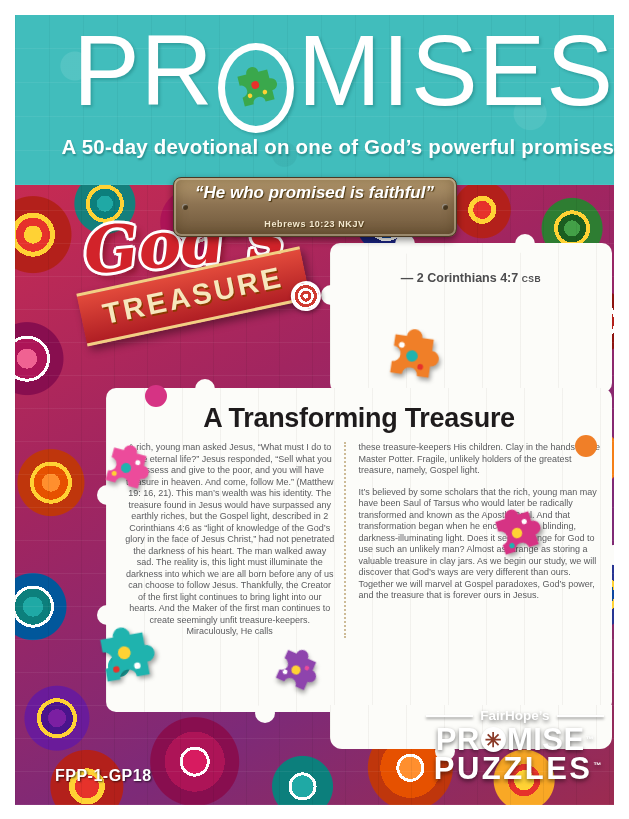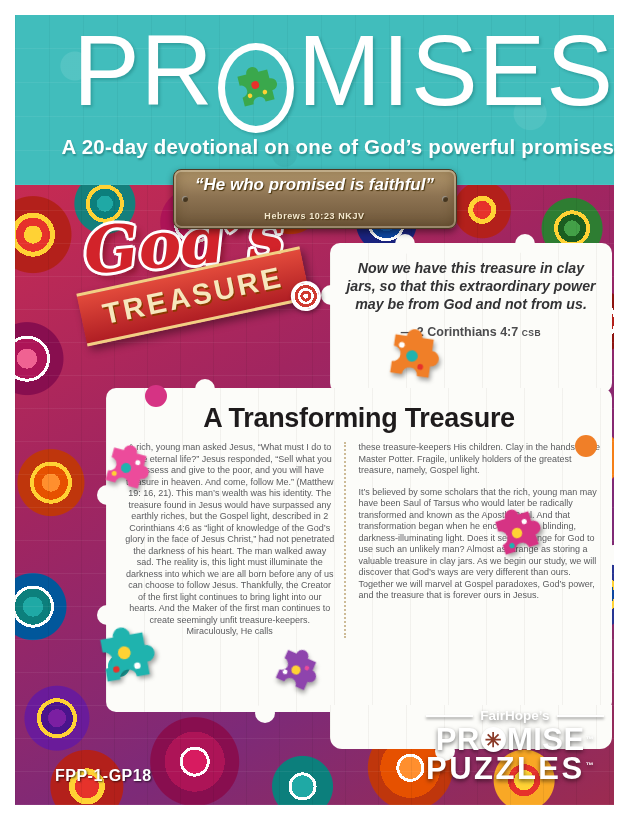--- a/index.html
+++ b/index.html
@@ -31,21 +31,21 @@
     vertical-align:-6px;margin:0 4px;box-shadow:2px 2px 3px rgba(0,70,70,0.25);
   }
   .o-ring svg{width:46px;height:46px;transform:rotate(-14deg);}
   .page-subtitle{
     font-size:20.5px;font-weight:700;margin-top:2px;letter-spacing:0.2px;
     text-shadow:1px 2px 2px rgba(0,70,70,0.40);
   }
 
   
   .scripture-plaque{
-    position:absolute;left:50%;transform:translateX(-50%);top:169px;width:284px;
+    position:absolute;left:50%;transform:translateX(-50%);top:177px;width:284px;
     padding:5px 18px 7px;box-sizing:border-box;text-align:center;z-index:6;
     background:linear-gradient(180deg,#b79c70 0%, #8d7352 45%, #6d5639 100%);
     border:1px solid #4a3a24;border-radius:8px;
     box-shadow:0 3px 7px rgba(0,0,0,0.45), inset 0 0 0 2px rgba(255,245,220,0.35), inset 0 0 14px rgba(60,40,10,0.45);
   }
   .scripture-plaque::before,.scripture-plaque::after{
     content:"";position:absolute;top:50%;width:6px;height:6px;border-radius:50%;
     background:#45351e;box-shadow:inset 1px 1px 1px rgba(255,255,255,0.5);transform:translateY(-50%);
   }
   .scripture-plaque::before{left:8px;} .scripture-plaque::after{right:8px;}
@@ -148,21 +148,21 @@
     position:absolute;right:-11px;bottom:-14px;width:26px;height:26px;border-radius:50%;
     border:2px solid #fff;box-shadow:1px 2px 4px rgba(0,0,0,0.4);
     background:repeating-radial-gradient(circle at 50% 50%, #fff 0 2.5px, #cf3a30 2.5px 5.5px);
   }
 
   
   .pzdeco{position:absolute;z-index:3;filter:drop-shadow(2px 3px 2px rgba(0,0,0,0.35));}
 
   
   .brand-logo{position:absolute;right:10px;top:523px;width:178px;z-index:4;color:#fff;
-    text-align:left;text-shadow:0 2px 4px rgba(0,0,0,0.55);}
+    text-align:right;text-shadow:0 2px 4px rgba(0,0,0,0.55);}
   .brand-owner{display:flex;align-items:center;gap:7px;font-size:13.5px;font-weight:700;margin-bottom:2px;}
   .brand-owner::before,.brand-owner::after{content:"";flex:1;height:2px;background:#fff;
     box-shadow:0 2px 3px rgba(0,0,0,0.4);}
   .brand-promise{font-size:31px;font-weight:800;line-height:0.95;letter-spacing:0.5px;
     display:flex;align-items:center;justify-content:center;}
   .brand-o{width:25px;height:25px;border-radius:50%;background:#fff;margin:0 1px;
     display:inline-flex;align-items:center;justify-content:center;box-shadow:0 2px 3px rgba(0,0,0,0.4);}
   .brand-ast{color:#8a3a28;font-size:20px;line-height:1;text-shadow:none;}
   .tm{font-size:8px;vertical-align:super;font-weight:700;margin-left:1px;}
   .brand-puzzles{font-size:31px;font-weight:800;line-height:0.95;letter-spacing:2.5px;}
@@ -185,32 +185,31 @@
     <div class="promises-title">
       <span>PR</span><span class="o-ring">
           <svg viewBox="20 20 60 60">
             <use href="#pz" fill="#3aa84c"></use>
             <circle cx="50" cy="46" r="5" fill="#e6322b"></circle>
             <circle cx="40" cy="58" r="3" fill="#ffd234"></circle>
             <circle cx="60" cy="58" r="3" fill="#ffd234"></circle>
           </svg>
         </span><span>MISES</span>
     </div>
-    <div class="page-subtitle">A 20-day devotional on one of God’s powerful promises</div>
+    <div class="page-subtitle">A 50-day devotional on one of God’s powerful promises</div>
   </div>
 
   <div class="scripture-plaque">
     <div class="plaque-quote">“He who promised is faithful”</div>
     <div class="plaque-reference">Hebrews 10:23 NKJV</div>
   </div>
 
   <div class="photo-collage">
 
     <div class="panel verse-panel">
-      <div class="verse-text">Now we have this treasure in clay jars, so that this extraordinary power may be from God and not from us.</div>
       <div class="verse-reference">
         <span>— 2 Corinthians 4:7</span>
         <span class="verse-version">CSB</span>
       </div>
     </div>
 
     <div class="panel article-panel">
       <div class="article-heading">A Transforming Treasure</div>
       <div class="article-columns">
         <div class="article-left-column">A rich, young man asked Jesus, “What must I do to have eternal life?” Jesus responded, “Sell what you possess and give to the poor, and you will have treasure in heaven. And come, follow Me.” (Matthew 19: 16, 21). This man’s wealth was his identity. The treasure found in Jesus would have surpassed any earthly riches, but the Gospel light, described in 2 Corinthians 4:6 as “light of knowledge of the God’s glory in the face of Jesus Christ,” had not penetrated the darkness of his heart. The man walked away sad. The reality is, this light must illuminate the darkness into which we are all born before any of us can choose to follow Jesus. Thankfully, the Creator of the first light continues to bring light into our hearts. And the Maker of the first man continues to create seemingly unfit treasure-keepers. Miraculously, He calls</div>

